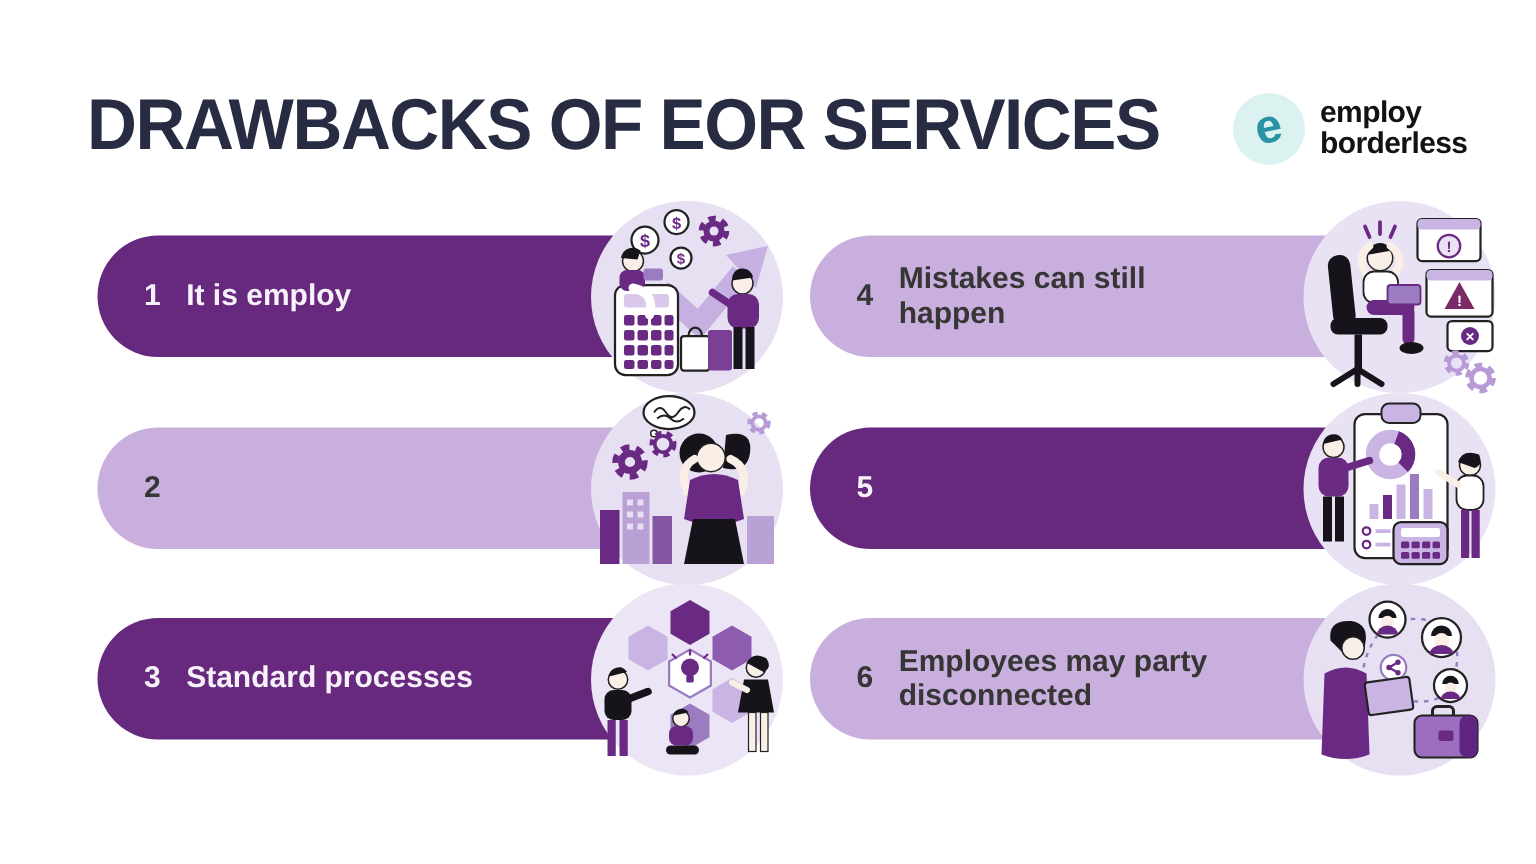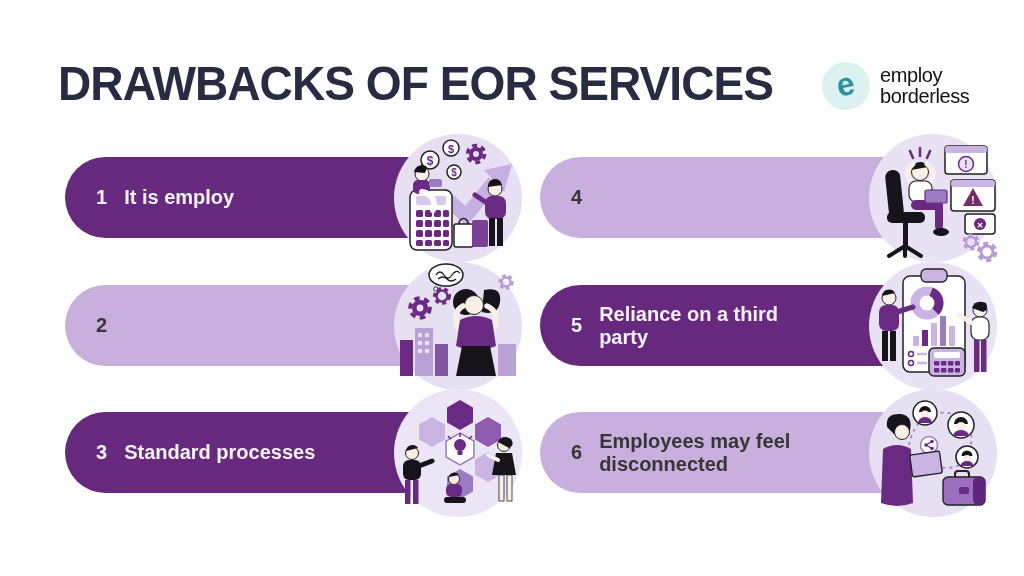--- a/index.html
+++ b/index.html
@@ -18,21 +18,21 @@
   .logo{position:absolute;left:822px;top:62px;display:flex;align-items:center;gap:10px;}
   .logo-mark{
     width:48px;height:48px;border-radius:50%;background:#dcf2f1;
     display:flex;align-items:center;justify-content:center;
   }
   .logo-mark span{
     color:#2a93a3;font-size:32px;font-weight:800;line-height:1;
     transform:rotate(-12deg) translateY(-2px);display:inline-block;
   }
   .logo-text{display:flex;flex-direction:column;color:#121212;
-    font-size:20px;font-weight:400;line-height:21px;letter-spacing:-.4px;}
+    font-size:20px;font-weight:700;line-height:21px;letter-spacing:-.4px;}
 
   
   .item{
     position:absolute;width:392px;height:81px;border-radius:41px;
     display:flex;align-items:center;gap:17px;
     padding:0 110px 0 31px;box-sizing:border-box;
   }
   .item.dark{background:#67297e;color:#f7f1fa;}
   .item.light{background:#c8afdd;color:#363636;}
   .num{font-size:20px;font-weight:700;flex:0 0 auto;}
@@ -229,20 +229,21 @@
           <path d="M106,73 L96,68" stroke="#f9efe7" stroke-width="4" stroke-linecap="round"></path>
           <rect x="107" y="88" width="5" height="26" fill="#f9efe7" stroke="#222" stroke-width="0.8"></rect>
           <rect x="115" y="88" width="5" height="26" fill="#f9efe7" stroke="#222" stroke-width="0.8"></rect>
         </g>
       </svg>
     </div>
   </div>
 
   <div class="item light p4">
     <span class="num">4</span>
+    <span class="label">Mistakes can still happen</span>
     <div class="illu">
       <svg viewBox="0 0 132 132" xmlns="http://www.w3.org/2000/svg">
         <circle cx="66" cy="66" r="64" fill="#e9e2f4"></circle>
         <g>
           <rect x="78" y="14" width="42" height="28" rx="3" fill="#fff" stroke="#222" stroke-width="1.5"></rect>
           <rect x="78" y="14" width="42" height="7" rx="3" fill="#c9b4e3"></rect>
           <circle cx="99" cy="32" r="7.5" fill="#e9e2f4" stroke="#6a2a84" stroke-width="1.5"></circle>
           <text x="99" y="36" text-anchor="middle" font-size="10" font-weight="bold" fill="#6a2a84">!</text>
         </g>
         <g>
@@ -281,21 +282,20 @@
           <rect x="68" y="72" width="8" height="26" rx="4" fill="#6a2a84"></rect>
           <rect x="58" y="58" width="22" height="13" rx="2" fill="#9b7cc0" stroke="#6a2a84" stroke-width="1.2"></rect>
           <ellipse cx="74" cy="100" rx="8" ry="4" fill="#16141a"></ellipse>
         </g>
       </svg>
     </div>
   </div>
 
   <div class="item dark p5">
     <span class="num">5</span>
-    <span class="label">Reliance on a third party</span>
     <div class="illu">
       <svg viewBox="0 0 132 132" xmlns="http://www.w3.org/2000/svg">
         <circle cx="66" cy="66" r="64" fill="#e9e2f4"></circle>
         <g>
           <rect x="36" y="16" width="62" height="96" rx="7" fill="#fff" stroke="#222" stroke-width="1.5"></rect>
           <rect x="54" y="9" width="26" height="13" rx="5" fill="#c9b4e3" stroke="#222" stroke-width="1.3"></rect>
         </g>
         <g>
           <circle cx="60" cy="43" r="12" fill="none" stroke="#c9b4e3" stroke-width="9"></circle>
           <circle cx="60" cy="43" r="12" fill="none" stroke="#6a2a84" stroke-width="9" stroke-dasharray="24 52" transform="rotate(-70 60 43)"></circle>
@@ -342,21 +342,21 @@
           <path d="M105,63 L92,55" stroke="#f9efe7" stroke-width="4.5" stroke-linecap="round"></path>
           <rect x="107" y="80" width="5.5" height="32" fill="#6a2a84"></rect>
           <rect x="114" y="80" width="5.5" height="32" fill="#6a2a84"></rect>
         </g>
       </svg>
     </div>
   </div>
 
   <div class="item light p6">
     <span class="num">6</span>
-    <span class="label">Employees may feel disconnected</span>
+    <span class="label">Employees may party disconnected</span>
     <div class="illu">
       <svg viewBox="0 0 132 132" xmlns="http://www.w3.org/2000/svg">
         <circle cx="66" cy="66" r="64" fill="#e7dff2"></circle>
         <path d="M42,58 Q50,22 82,26 Q112,32 102,66 Q96,84 72,80" stroke="#9b7cc0" stroke-width="1.6" stroke-dasharray="3 4" fill="none"></path>
         <g transform="translate(58,26)">
           <circle r="12" fill="#fff" stroke="#222" stroke-width="1.5"></circle>
           <path d="M-6,-1 a6,6 0 0 1 12,0 z" fill="#16141a"></path>
           <circle r="4.5" cy="2" fill="#f9efe7"></circle>
           <path d="M-7,12 a7,6 0 0 1 14,0 z" fill="#6a2a84" transform="translate(0,-2)"></path>
         </g>

